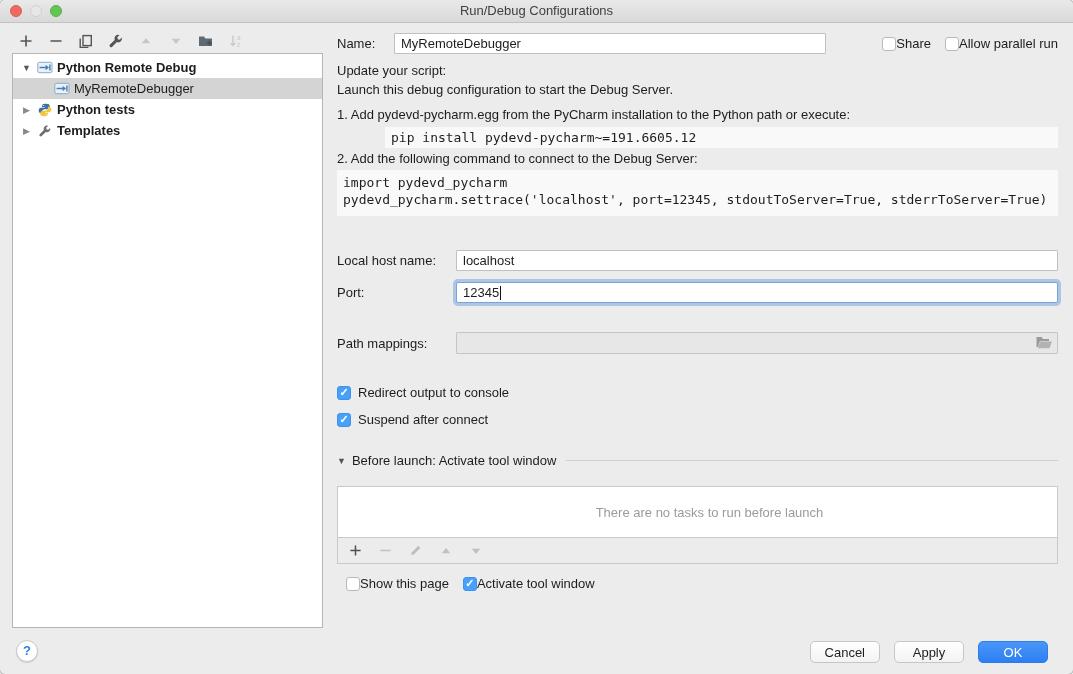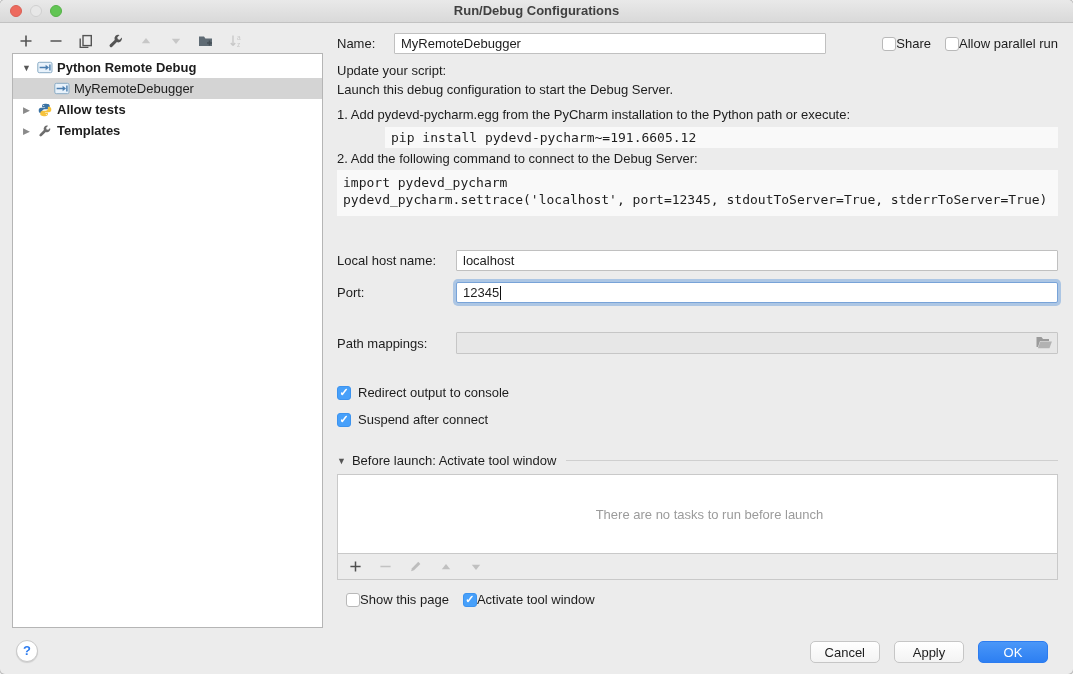--- a/index.html
+++ b/index.html
@@ -9,21 +9,21 @@
     border-radius:5px;overflow:hidden;box-shadow:0 0 0 1px #b9b9b9;
   }
   
   .titlebar{position:absolute;top:0;left:0;right:0;height:22px;
     background:linear-gradient(#e9e9e9,#d9d9d9);border-bottom:1px solid #c2c2c2;}
   .traffic{position:absolute;top:5px;left:10px;display:flex;gap:8px;}
   .light{width:12px;height:12px;border-radius:50%;box-sizing:border-box;}
   .light.red{background:#ed6a5e;border:1px solid #d95f54;}
   .light.gray{background:#e7e7e7;border:1px solid #cfcfcf;}
   .light.green{background:#62c554;border:1px solid #55b147;}
-  .title{text-align:center;line-height:21px;color:#404040;font-weight:bold;}
+  .title{text-align:center;line-height:21px;color:#404040;}
   
   .sb-toolbar{position:absolute;left:17px;top:31px;height:20px;display:flex;align-items:center;gap:13px;}
   .tb-icon{width:17px;height:17px;display:flex;align-items:center;justify-content:center;}
   .tree{position:absolute;left:12px;top:53px;width:311px;height:575px;background:#fff;
     border:1px solid #b5b5b5;box-sizing:border-box;padding-top:3px;}
   .tree-row{height:21px;display:flex;align-items:center;gap:4px;white-space:nowrap;}
   .tree-row.selected{background:#d4d4d4;}
   .tree-row .twisty{width:11px;text-align:center;font-size:9px;color:#575757;flex:none;}
   .tree-row .twisty.closed{color:#8a8a8a;}
   .tree-row .tlabel{font-weight:bold;}
@@ -60,21 +60,21 @@
   .caret{display:inline-block;width:1px;height:14px;background:#111;margin-left:1px;}
   .row-path{margin-top:29px;}
   .pathfield{height:22px;background:#e7e7e7;border:1px solid #c6c6c6;border-radius:1px;
     display:flex;align-items:center;justify-content:flex-end;padding:0 4px;box-sizing:border-box;}
   .cbrow{display:flex;align-items:center;gap:7px;}
   .row-redirect{margin-top:31px;}
   .row-suspend{margin-top:12px;}
   .before-hdr{margin-top:26px;display:flex;align-items:center;gap:6px;}
   .before-hdr .tri{font-size:9px;color:#555;}
   .before-hdr .hline{flex:1;height:1px;background:#cfcfcf;margin-left:4px;}
-  .tasks-box{margin-top:6px;height:80px;box-sizing:border-box;background:#fff;border:1px solid #c9c9c9;
+  .tasks-box{margin-top:18px;height:52px;box-sizing:border-box;background:#fff;border:1px solid #c9c9c9;
     display:flex;align-items:center;justify-content:center;color:#9b9b9b;padding-left:24px;}
   .tasks-toolbar{height:26px;box-sizing:border-box;border:1px solid #c9c9c9;border-top:none;
     display:flex;align-items:center;gap:13px;padding-left:9px;background:#ececec;}
   .row-showpage{margin-top:12px;display:flex;align-items:center;gap:14px;padding-left:9px;}
   
   .help-btn{position:absolute;left:16px;top:640px;width:22px;height:22px;box-sizing:border-box;
     border-radius:50%;background:#fff;border:1px solid #c9c9c9;color:#2e7df0;font-weight:bold;
     text-align:center;line-height:20px;box-shadow:0 1px 1px rgba(0,0,0,.12);}
   .footer-buttons{position:absolute;top:641px;right:25px;display:flex;gap:14px;}
   .btn{height:22px;min-width:70px;box-sizing:border-box;border:1px solid #c6c6c6;border-radius:5px;
@@ -170,21 +170,21 @@
     <div class="tree-row indent0">
       <span class="twisty closed">▶</span>
       <span class="ticon">
         <svg width="14" height="14" viewBox="0 0 14 14">
             <path d="M7 .8C5.1.8 4.1 1.7 4.1 3v1.2h3v.6H2.9C1.6 4.8.7 5.8.7 7.5s.9 2.7 2.2 2.7h1.2V8.6c0-1.3 1.1-2.3 2.4-2.3h3c1.2 0 2.2-1 2.2-2.2V3C11.7 1.7 10.9.8 7 .8z" fill="#3a72a4"></path>
             <path d="M7 13.2c1.9 0 2.9-.9 2.9-2.2V9.8h-3v-.6h4.2c1.3 0 2.2-1 2.2-2.7s-.9-2.7-2.2-2.7H9.9v1.6c0 1.3-1.1 2.3-2.4 2.3h-3c-1.2 0-2.2 1-2.2 2.2V11c0 1.3.8 2.2 4.7 2.2z" fill="#f6c33c"></path>
             <circle cx="5.7" cy="2.5" r=".55" fill="#fff"></circle>
             <circle cx="8.3" cy="11.5" r=".55" fill="#fff"></circle>
           </svg>
       </span>
-      <span class="tlabel">Allow tests</span>
+      <span class="tlabel">Python tests</span>
     </div>
     <div class="tree-row indent0">
       <span class="twisty closed">▶</span>
       <span class="ticon">
         <svg width="14" height="14" viewBox="0 0 16 16">
             <path d="M13.8 4.2a3.8 3.8 0 0 1-4.9 4.9L4.2 13.8a1.55 1.55 0 0 1-2.2-2.2L6.7 6.9a3.8 3.8 0 0 1 4.9-4.9L9.3 4.3l.5 1.9 1.9.5 2.1-2.2z" fill="#6e6e6e"></path>
           </svg>
       </span>
       <span class="tlabel">Templates</span>
     </div>

